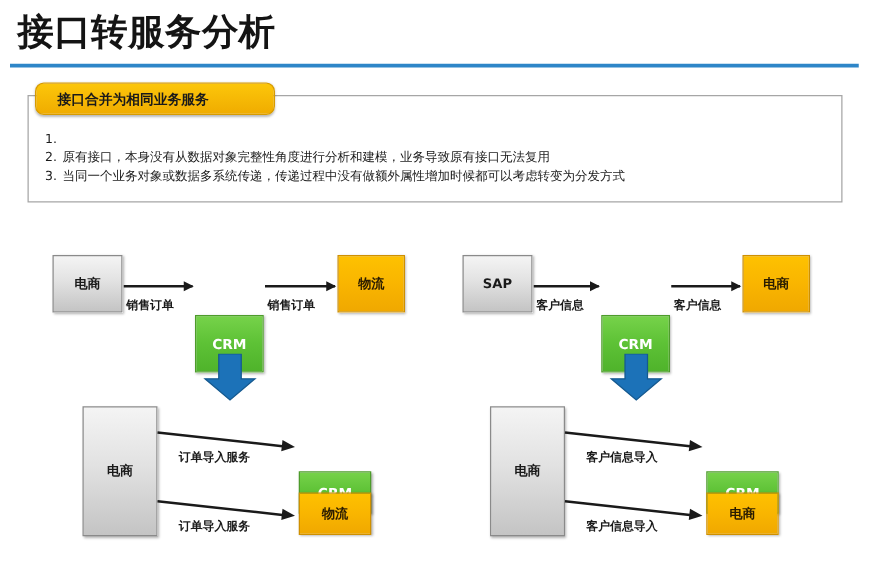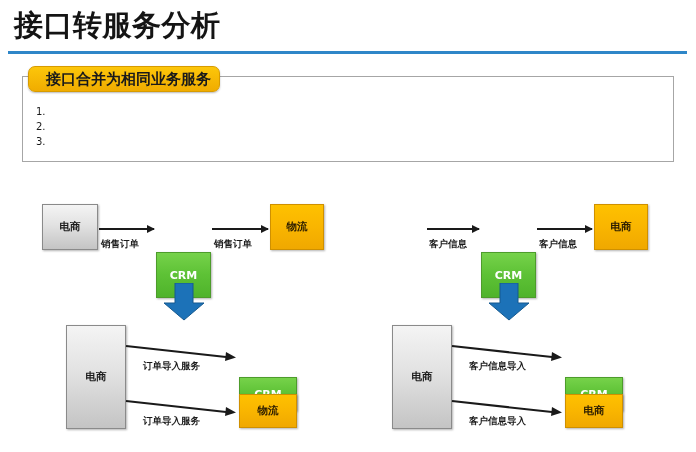--- a/index.html
+++ b/index.html
@@ -33,21 +33,21 @@
     position:absolute;left:28px;top:66px;width:192px;height:26px;
     background:#f5b800;
     background:linear-gradient(180deg,#fcc60a 0%,#f0ac00 100%);
     border:1px solid #d79b00;
     border-radius:7px;
     box-sizing:border-box;
     display:flex;align-items:center;
     box-shadow:0 1px 2px rgba(0,0,0,.28);
   }
   .panel-tab span{
-    font-size:15px;font-weight:bold;color:#1a1a1a;
+    font-size:11px;font-weight:bold;color:#1a1a1a;
     padding-left:17px;white-space:nowrap;
   }
   .panel-list{
     position:absolute;left:36px;top:104px;width:630px;
   }
   .panel-list .li{
     font-size:10px;color:#1a1a1a;line-height:15px;
     white-space:nowrap;display:flex;
   }
   .panel-list .li .num{width:14px;flex:none;}
@@ -109,38 +109,41 @@
   <div class="panel"></div>
   <div class="panel-tab">
     <span>接口合并为相同业务服务</span>
   </div>
   <div class="panel-list">
     <div class="li">
       <span class="num">1.</span>
     </div>
     <div class="li">
       <span class="num">2.</span>
+      <span>原有接口，本身没有从数据对象完整性角度进行分析和建模，业务导致原有接口无法复用</span>
     </div>
     <div class="li">
       <span class="num">3.</span>
+      <span>当同一个业务对象或数据多系统传递，传递过程中没有做额外属性增加时候都可以考虑转变为分发方式</span>
     </div>
   </div>
 
   <div class="node gray" style="left:42px;top:204px;width:56px;height:46px;">电商</div>
 
   <div class="conn-label" style="left:101px;top:209px;">销售订单</div>
   <div class="conn" style="left:99px;top:228px;width:55px;"></div>
 
   <div class="node green crm" style="left:156px;top:204px;width:55px;height:46px;">CRM</div>
 
   <div class="conn-label" style="left:214px;top:209px;">销售订单</div>
   <div class="conn" style="left:212px;top:228px;width:56px;"></div>
 
   <div class="node orange" style="left:270px;top:204px;width:54px;height:46px;">物流</div>
 
+  <div class="node gray" style="left:370px;top:204px;width:56px;height:46px;">SAP</div>
 
   <div class="conn-label" style="left:429px;top:209px;">客户信息</div>
   <div class="conn" style="left:427px;top:228px;width:52px;"></div>
 
   <div class="node green crm" style="left:481px;top:204px;width:55px;height:46px;">CRM</div>
 
   <div class="conn-label" style="left:539px;top:209px;">客户信息</div>
   <div class="conn" style="left:537px;top:228px;width:55px;"></div>
 
   <div class="node orange" style="left:594px;top:204px;width:54px;height:46px;">电商</div>

